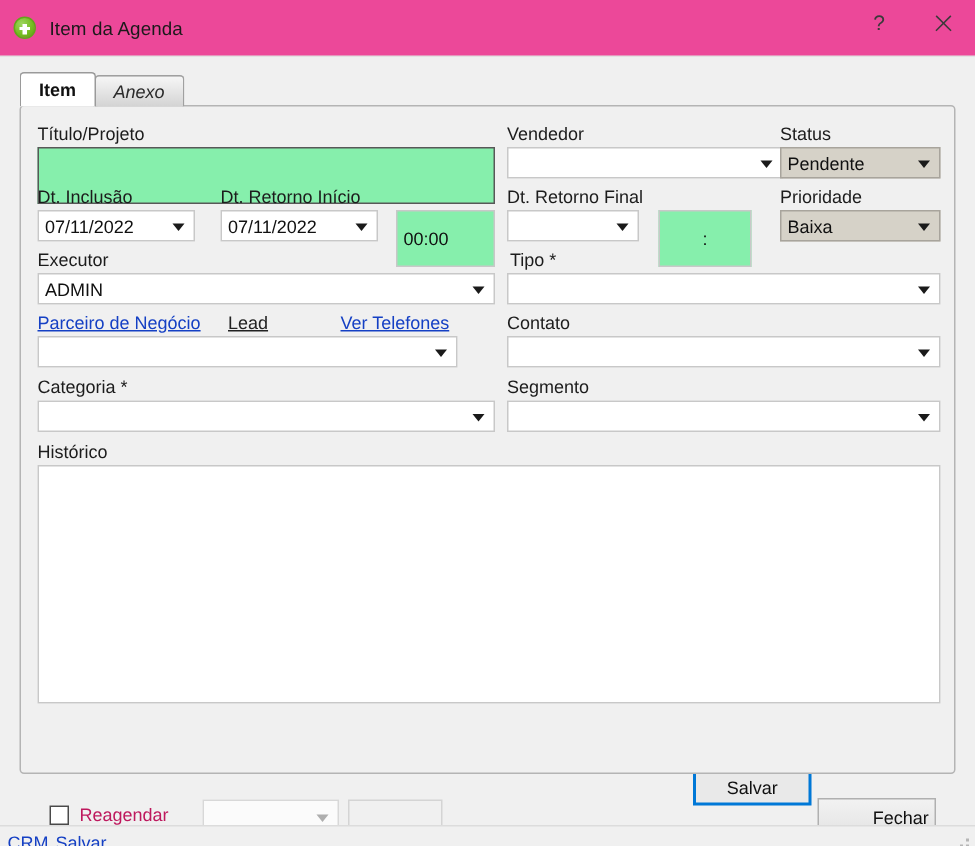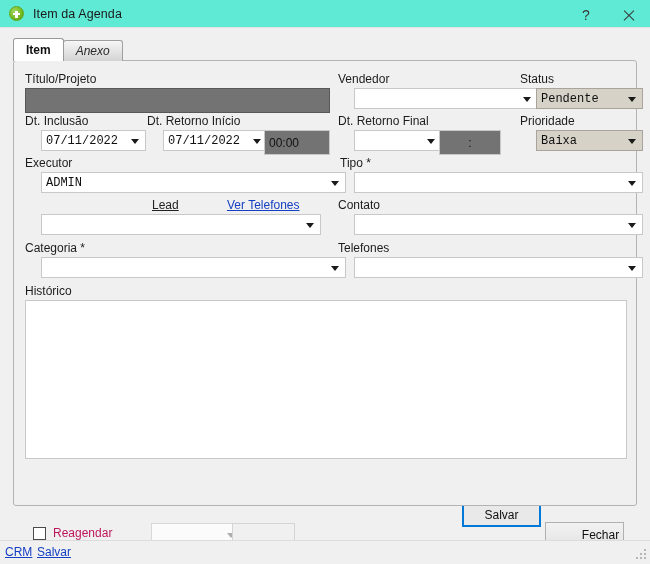--- a/index.html
+++ b/index.html
@@ -9,21 +9,21 @@
     background:#f0f0f0;
     font-family:"Liberation Sans", sans-serif;
     font-size:12px;
     color:#1c1c1c;
     overflow:hidden;
     position:relative;
   }
 
   
   .titlebar {
-    height:28px; background:#5eead4;
+    height:38px; background:#ec4899;
     display:flex; align-items:center;
     padding:0 0 0 9px;
     border-bottom:1px solid #e2e2e2;
     position:relative;
   }
   .app-icon {
     width:15px; height:15px; border-radius:50%;
     background:radial-gradient(circle at 35% 30%, #9ed560 0%, #76bc21 55%, #5f9c18 100%);
     border:1px solid #63a61b;
     position:relative; flex:0 0 auto;
@@ -80,30 +80,30 @@
     position:absolute; left:13px; top:32px; width:624px; height:446px;
     background:#f0f0f0; border:1px solid #b4b4b4; border-radius:3px;
     z-index:1;
   }
 
   
   .lbl {
     position:absolute; font-size:12px; color:#1c1c1c; white-space:nowrap;
   }
   .txt {
-    position:absolute; background:#737373; border:1px solid #c8c8c8;
-    height:25px; font-size:12px; padding:0 4px; color:#101010;
+    position:absolute; background:#86efac; border:1px solid #c8c8c8;
+    height:38px; font-size:12px; padding:0 4px; color:#101010;
     font-family:"Liberation Sans", sans-serif; display:flex; align-items:center;
   }
   .txt.focused { border:1px solid #585858; }
   .txt.disabled { background:#f0f0f0; border:1px solid #d4d4d4; }
   .combo {
     position:absolute; background:#ffffff; border:1px solid #c8c8c8;
     height:21px; font-size:12px; color:#101010; display:flex; align-items:center;
-    padding:0 4px; font-family:Liberation Mono, monospace;margin-left:16px;
+    padding:0 4px; font-family:Liberation Sans, sans-serif;
   }
   .combo .arrow {
     position:absolute; right:6px; top:50%; margin-top:-2px;
     width:0; height:0; border-left:4px solid transparent; border-right:4px solid transparent;
     border-top:5px solid #1a1a1a;
   }
   .combo.shaded { background:#d6d2c8; border:1px solid #a8a49c; }
   .combo.disabled { background:#fbfbfb; border:1px solid #d8d8d8; }
   .combo.disabled .arrow { border-top-color:#aeaeae; }
 
@@ -223,40 +223,41 @@
       <span>ADMIN</span>
       <span class="arrow"></span>
     </div>
 
     <div class="lbl" style="left:326px; top:95px;">Tipo *</div>
     <div class="combo" style="left:324px; top:111px; width:289px;">
       <span></span>
       <span class="arrow"></span>
     </div>
 
+    <div class="link" style="left:11px; top:137px;">Parceiro de Negócio</div>
     <div class="link dark" style="left:138px; top:137px;">Lead</div>
     <div class="link" style="left:213px; top:137px;">Ver Telefones</div>
     <div class="combo" style="left:11px; top:153px; width:280px;">
       <span></span>
       <span class="arrow"></span>
     </div>
 
     <div class="lbl" style="left:324px; top:137px;">Contato</div>
     <div class="combo" style="left:324px; top:153px; width:289px;">
       <span></span>
       <span class="arrow"></span>
     </div>
 
     <div class="lbl" style="left:11px; top:180px;">Categoria *</div>
     <div class="combo" style="left:11px; top:196px; width:305px;">
       <span></span>
       <span class="arrow"></span>
     </div>
 
-    <div class="lbl" style="left:324px; top:180px;">Telefones</div>
+    <div class="lbl" style="left:324px; top:180px;">Segmento</div>
     <div class="combo" style="left:324px; top:196px; width:289px;">
       <span></span>
       <span class="arrow"></span>
     </div>
 
     <div class="lbl" style="left:11px; top:223px;">Histórico</div>
     <div class="memo" style="left:11px; top:239px; width:602px; height:159px;"></div>
   </div>
 
   <div class="chkwrap" style="left:33px; top:498px;">

